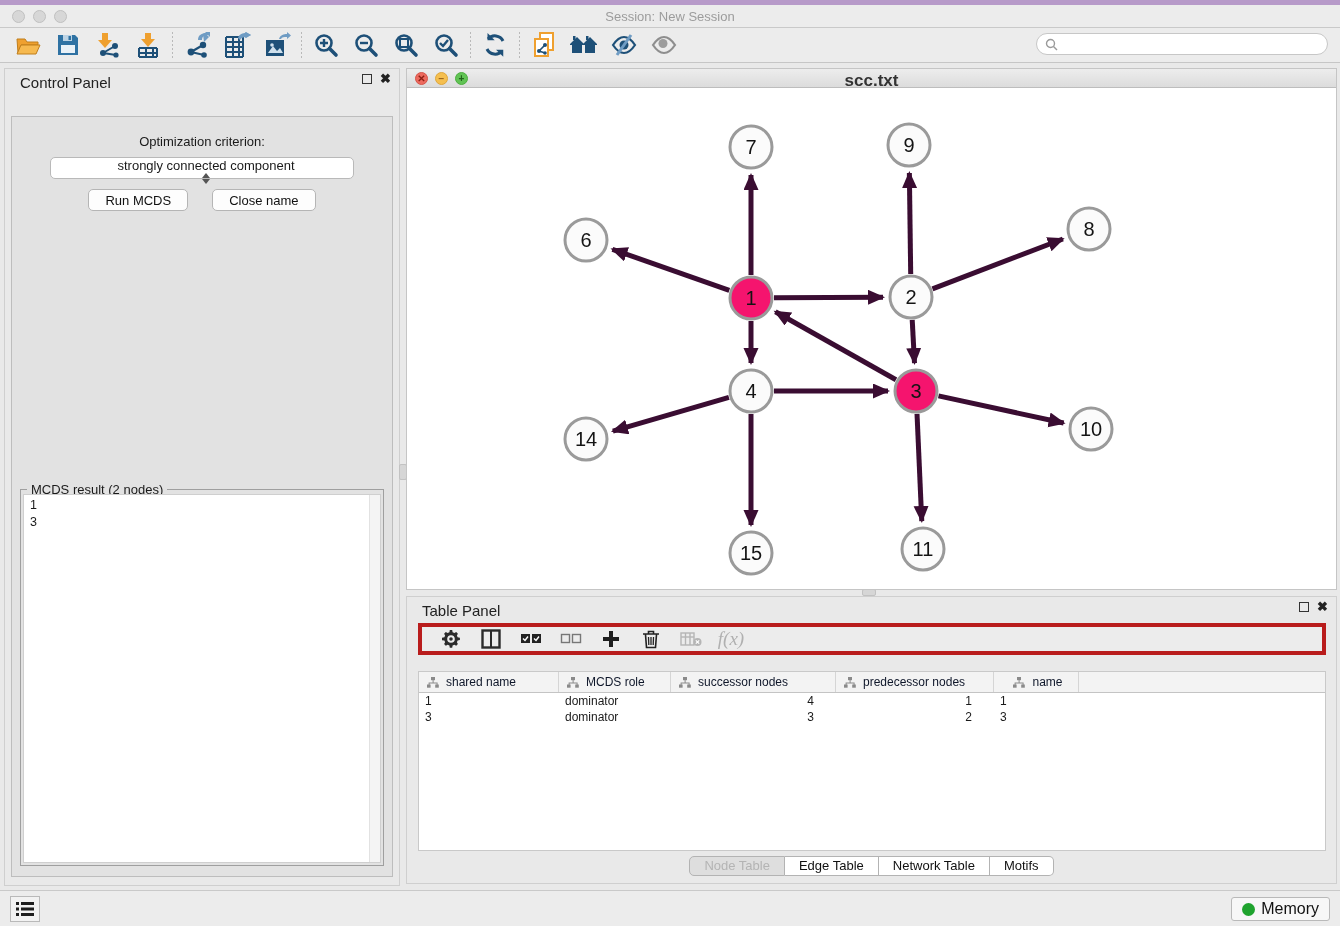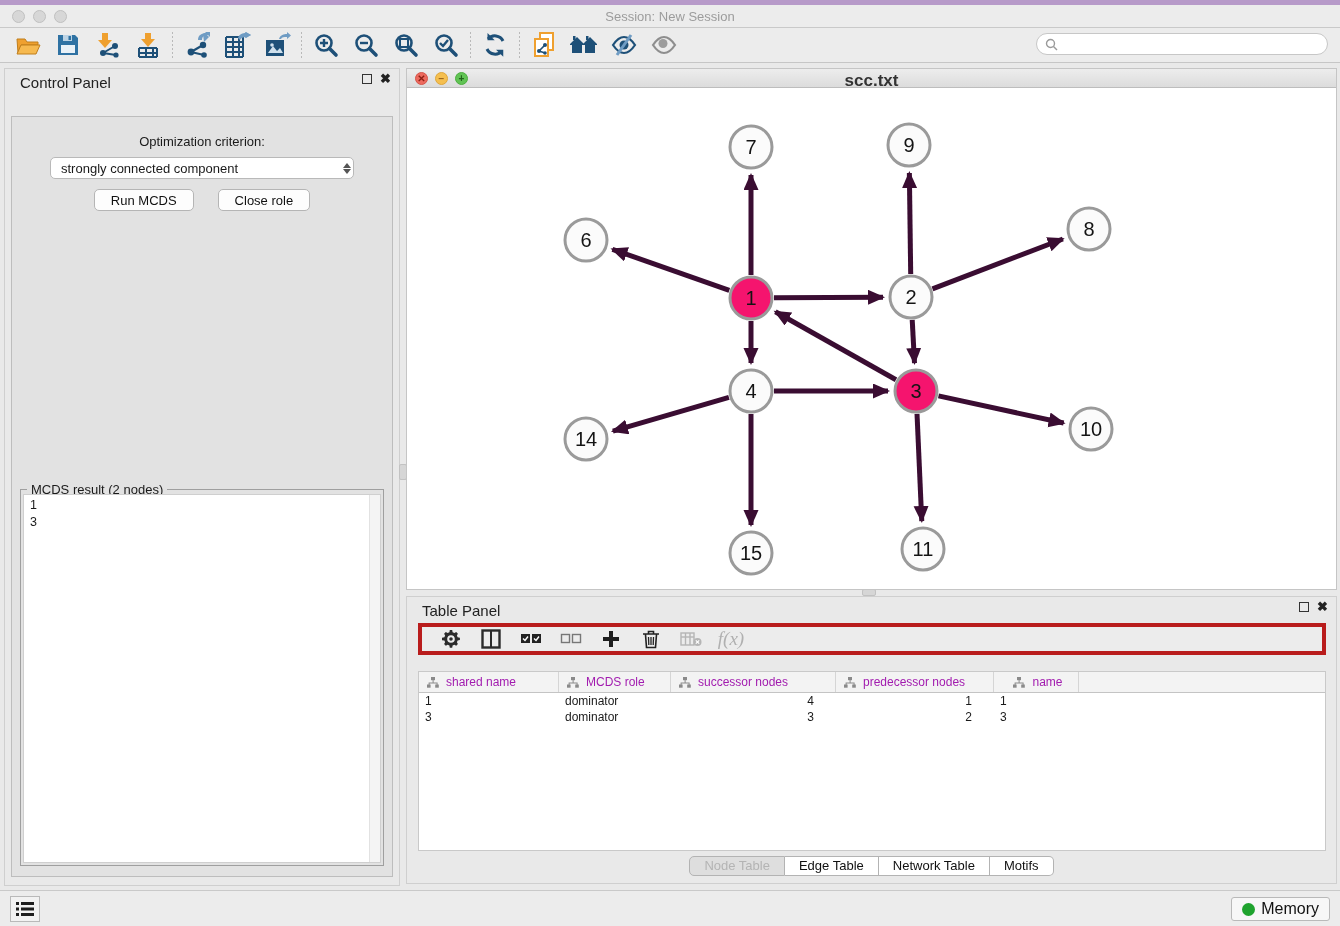--- a/index.html
+++ b/index.html
@@ -29,21 +29,21 @@
   .panel-icons { position:absolute; right:8px; top:5px; display:flex; gap:8px; align-items:center; }
   .float-ic { width:10px; height:10px; border:1.5px solid #333; display:inline-block; }
   .close-ic { font-size:13px; font-weight:bold; color:#222; line-height:10px; }
   .cp-tabs { position:absolute; left:0; right:0; top:27px; display:flex; justify-content:center; z-index:2; }
   .tab { height:21px; padding:0 14px; background:#fff; border:1px solid #b3b3b3; border-left:none; font-size:13px; line-height:19px; color:#111; }
   .tab:first-child { border-left:1px solid #b3b3b3; border-radius:5px 0 0 5px; }
   .tab:last-child { border-radius:0 5px 5px 0; }
   .tab.selected { background:#dedede; color:#b4b4b4; }
   .cp-content { position:absolute; left:6px; right:6px; top:47px; bottom:8px; background:#e2e2e2; border:1px solid #bdbdbd; }
   .opt-label { position:absolute; left:0; right:0; top:17px; text-align:center; font-size:13px; }
-  .combo { position:absolute; left:38px; right:38px; top:40px; height:22px; background:#fff; border:1px solid #b9b9b9; border-radius:5px; display:flex; align-items:center; padding:0 2px 0 10px; }
+  .combo { position:absolute; left:38px; right:38px; top:40px; height:22px; background:#fff; border:1px solid #b9b9b9; border-radius:5px; display:flex; align-items:center; padding:0 2px 0 10px;flex-direction:column; }
   .combo .val { flex:1; font-size:13px; }
   .combo .arrows { display:flex; flex-direction:column; align-items:center; gap:1px; }
   .combo .arrows i { width:0; height:0; border-left:4px solid transparent; border-right:4px solid transparent; }
   .combo .arrows i.up { border-bottom:5px solid #555; }
   .combo .arrows i.dn { border-top:5px solid #555; }
   .cp-buttons { position:absolute; left:0; right:0; top:72px; display:flex; justify-content:center; gap:24px;align-items:flex-end; }
   .mac-btn { height:22px; padding:0 16px; background:#fdfdfd; border:1px solid #b5b5b5; border-radius:5px; font-size:13px; font-family:"Liberation Sans",sans-serif; color:#111; }
   .result-fs { position:absolute; left:8px; right:8px; top:372px; bottom:10px; border:1px solid #9f9f9f; }
   .result-legend { position:absolute; left:6px; top:-8px; background:#e2e2e2; padding:0 4px; font-size:13px; }
   .result-inner { position:absolute; left:2px; right:2px; top:4px; bottom:2px; background:#fff; border:1px solid #cfcfcf; }
@@ -66,21 +66,21 @@
   .net-canvas { position:relative; width:929px; height:501px; background:#fff; }
 
   
   .table-panel { position:absolute; left:406px; top:596px; width:931px; height:288px; background:#e9e9e9; border:1px solid #cfcfcf; }
   .tp-toolbar { position:absolute; left:11px; right:10px; top:26px; height:32px; background:#ececec; border:4px solid #b91c1c; display:flex; align-items:center; padding-left:12px; gap:6px; }
   .tpt-btn { width:34px; height:32px; border:none; background:transparent; display:flex; align-items:center; justify-content:center; font-size:18px; color:#2b2b2b; }
   .tpt-btn.disabled { color:#b5b5b5; }
   .fx-label { font-family:"Liberation Serif", serif; font-style:italic; font-size:19px; color:#b0b0b0; }
   .tp-table { position:absolute; left:11px; right:10px; top:74px; bottom:32px; background:#fff; border:1px solid #c9c9c9; overflow:hidden; }
   .thead { display:flex; height:21px; background:#f3f3f3; border-bottom:1px solid #c4c4c4; }
-  .th { display:flex; align-items:center; gap:7px; padding-left:8px; border-right:1px solid #d5d5d5; font-size:12px; color:#a21caf; }
+  .th { display:flex; align-items:center; gap:7px; padding-left:8px; border-right:1px solid #d5d5d5; font-size:12px; color:#0f172a; }
   .trow { display:flex; height:16px; align-items:center; }
   .td { font-size:12px; padding:0 6px; white-space:nowrap; overflow:hidden; }
   .td.right { text-align:right; padding-right:22px; }
   .tp-tabs { position:absolute; left:0; right:0; top:259px; display:flex; justify-content:center; }
   .tp-tabs .tab { height:20px; line-height:18px; }
 
   
   .statusbar { position:absolute; left:0; top:890px; width:1340px; height:36px; background:#ececec; border-top:1px solid #c9c9c9; }
   .list-btn { position:absolute; left:10px; top:5px; width:30px; height:26px; background:#f2f2f2; border:1px solid #b9b9b9; display:flex; align-items:center; justify-content:center; }
   .memory-btn { position:absolute; right:10px; top:6px; height:24px; background:#f7f7f7; border:1px solid #b9b9b9; border-radius:3px; display:flex; align-items:center; gap:6px; padding:0 10px; font-size:16px; color:#111; }
@@ -261,21 +261,21 @@
       <div class="opt-label">Optimization criterion:</div>
       <div class="combo">
         <span class="val">strongly connected component</span>
         <span class="arrows">
             <i class="up"></i>
             <i class="dn"></i>
           </span>
       </div>
       <div class="cp-buttons">
         <button class="mac-btn">Run MCDS</button>
-        <button class="mac-btn">Close role</button>
+        <button class="mac-btn">Close name</button>
       </div>
       <div class="result-fs">
         <span class="result-legend">MCDS result (2 nodes)</span>
         <div class="result-inner">
           <div class="result-text" id="result-text">1
 3</div>
           <div class="result-scroll"></div>
         </div>
       </div>
     </div>

